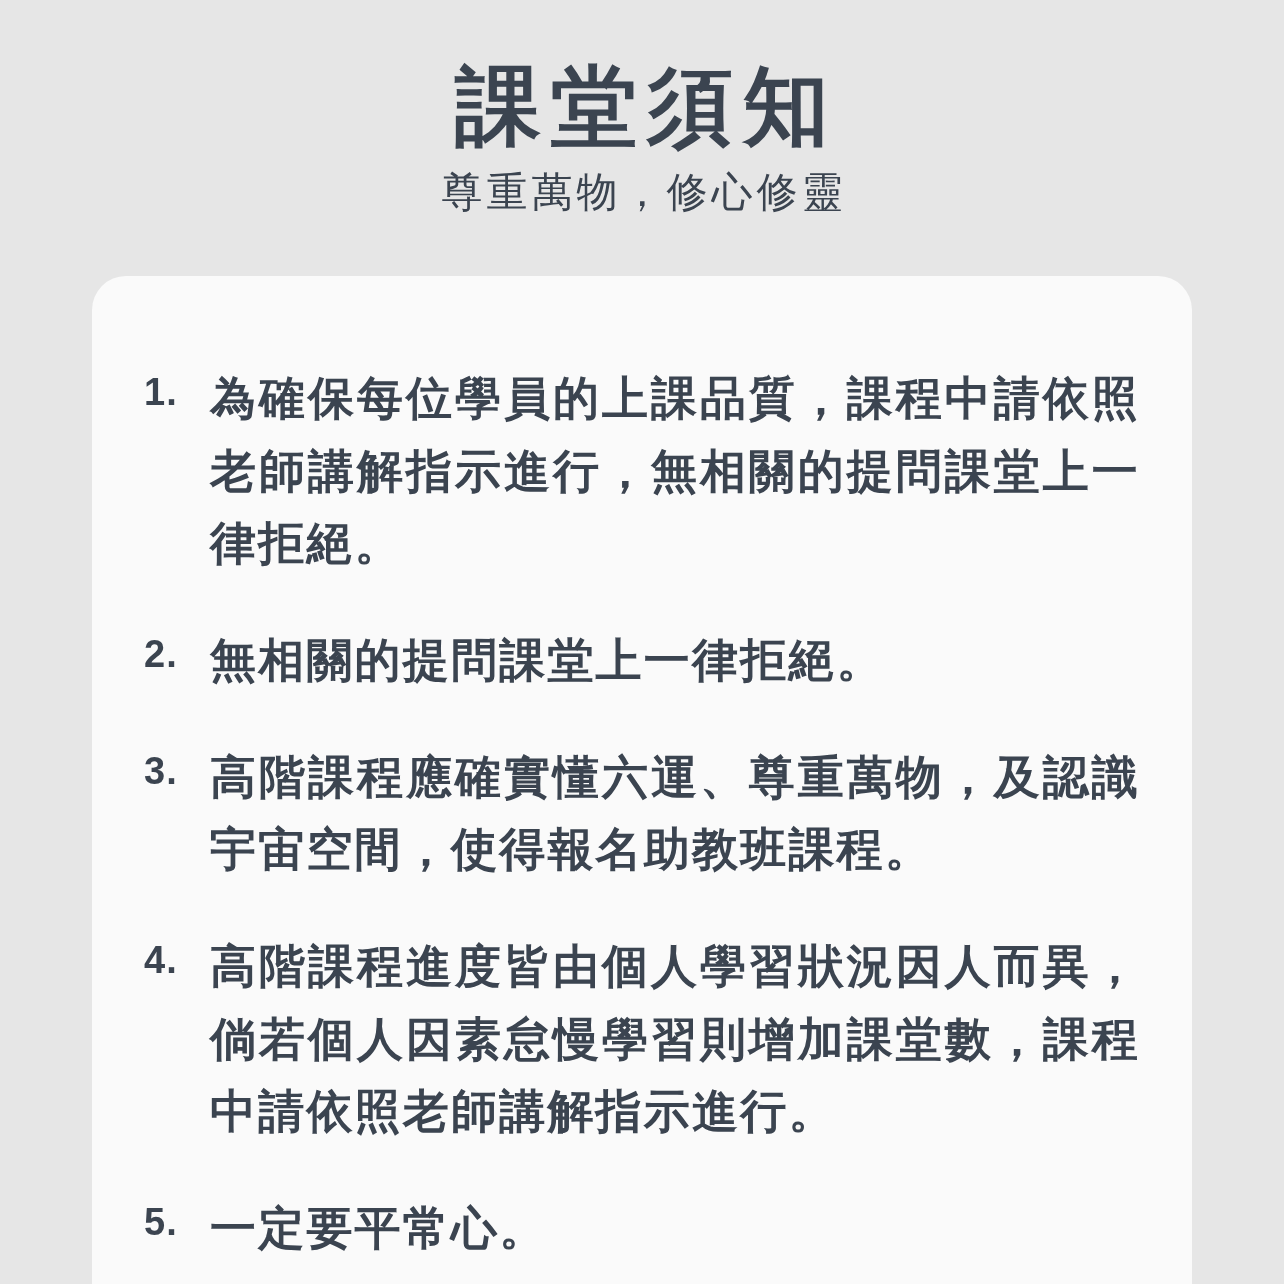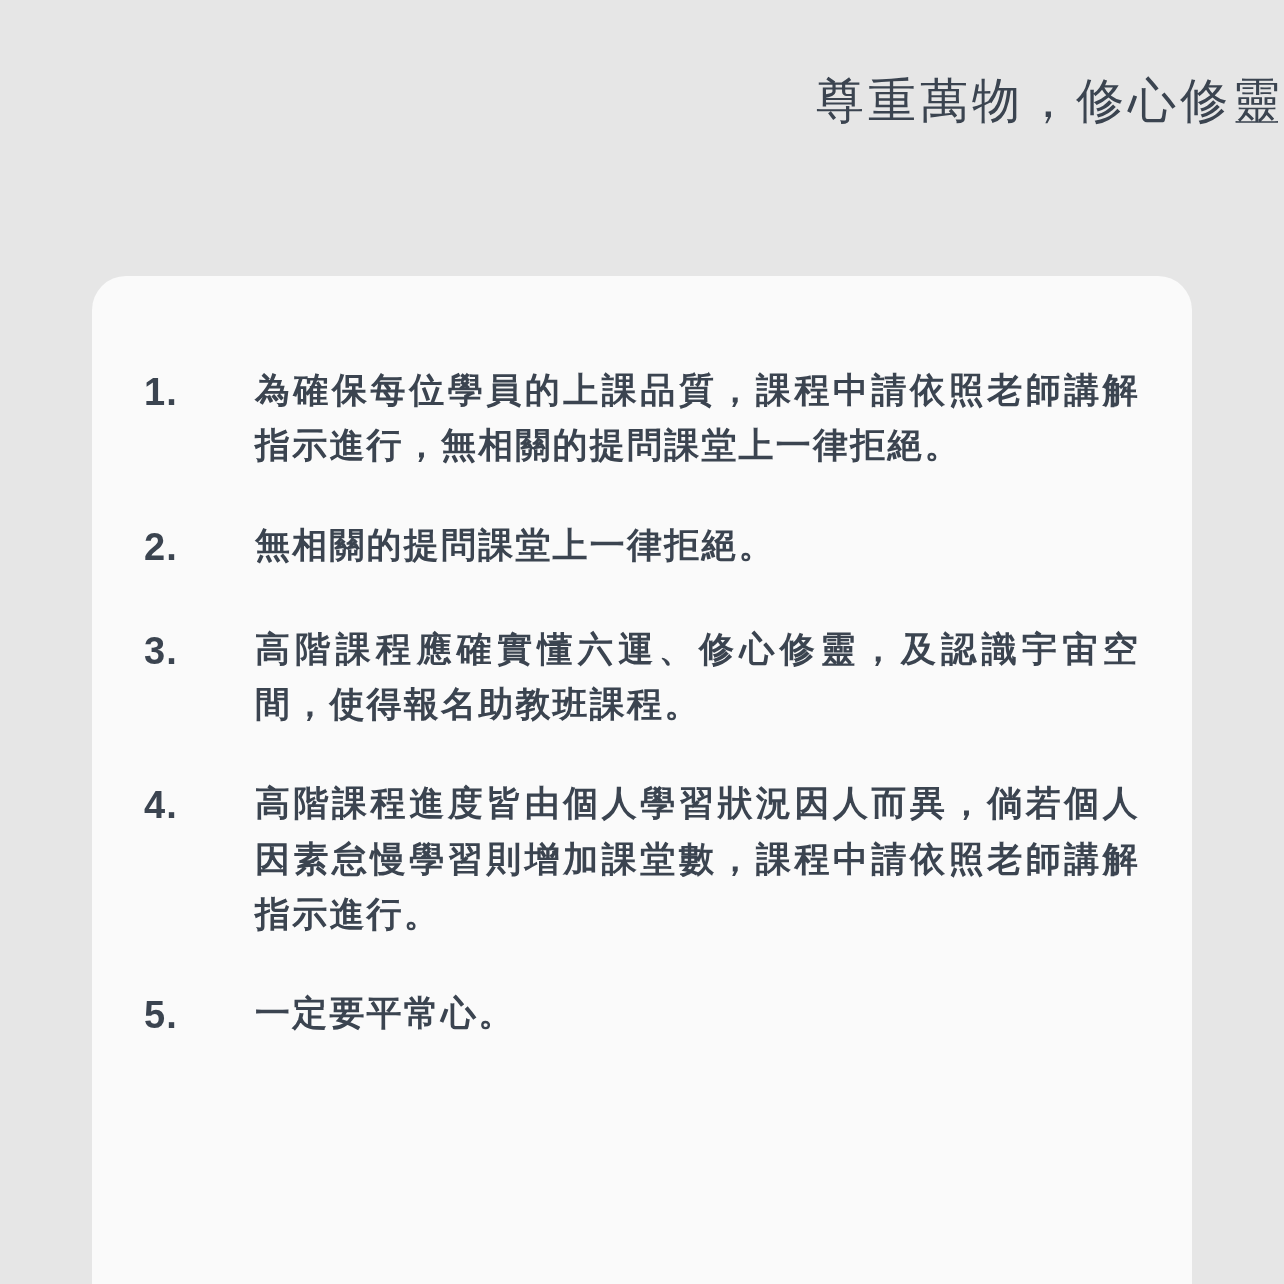--- a/index.html
+++ b/index.html
@@ -31,28 +31,27 @@
   .title {
     font-size: 86px;
     font-weight: bold;
     letter-spacing: 10px;
     color: #3b4450;
     line-height: 1.12;
     margin: 0;
     padding-left: 10px;
   }
   .subtitle {
-    font-size: 48px;
+    font-size: 41px;
     font-weight: normal;
     letter-spacing: 4px;
     color: #3b4450;
     margin: 14px 0 7px 0;
     padding-left: 4px;
     line-height: 1.2;
-    text-align: right;
   }
   .card {
     position: absolute;
     top: 276px;
     left: 92px;
     width: 1100px;
     height: 1010px;
     background: #fafafa;
     border-radius: 34px 34px 0 0;
     box-sizing: border-box;
@@ -74,54 +73,54 @@
     font-weight: bold;
     letter-spacing: 1px;
     color: #3b4450;
     line-height: 1.58;
     width: 66px;
     text-align: left;
     white-space: nowrap;
   }
   .rule-text {
     flex: 1 1 auto;
-    font-size: 35px;
+    font-size: 46px;
     font-weight: bold;
     letter-spacing: 2.2px;
     line-height: 1.58;
     color: #3b4450;
     text-align: justify;
-    margin-left: 45px;
   }
 </style>
 </head>
 <body>
 
 <div class="page">
 
   <div class="header">
+    <h1 class="title">課堂須知</h1>
     <div class="subtitle">尊重萬物，修心修靈</div>
   </div>
 
   <div class="card">
     <ol class="rules">
 
       <li class="rule">
         <span class="rule-num">1.</span>
         <span class="rule-text">為確保每位學員的上課品質，課程中請依照老師講解指示進行，無相關的提問課堂上一律拒絕。</span>
       </li>
 
       <li class="rule">
         <span class="rule-num">2.</span>
         <span class="rule-text">無相關的提問課堂上一律拒絕。</span>
       </li>
 
       <li class="rule">
         <span class="rule-num">3.</span>
-        <span class="rule-text">高階課程應確實懂六運、修心修靈，及認識宇宙空間，使得報名助教班課程。</span>
+        <span class="rule-text">高階課程應確實懂六運、尊重萬物，及認識宇宙空間，使得報名助教班課程。</span>
       </li>
 
       <li class="rule">
         <span class="rule-num">4.</span>
         <span class="rule-text">高階課程進度皆由個人學習狀況因人而異，倘若個人因素怠慢學習則增加課堂數，課程中請依照老師講解指示進行。</span>
       </li>
 
       <li class="rule">
         <span class="rule-num">5.</span>
         <span class="rule-text">一定要平常心。</span>

